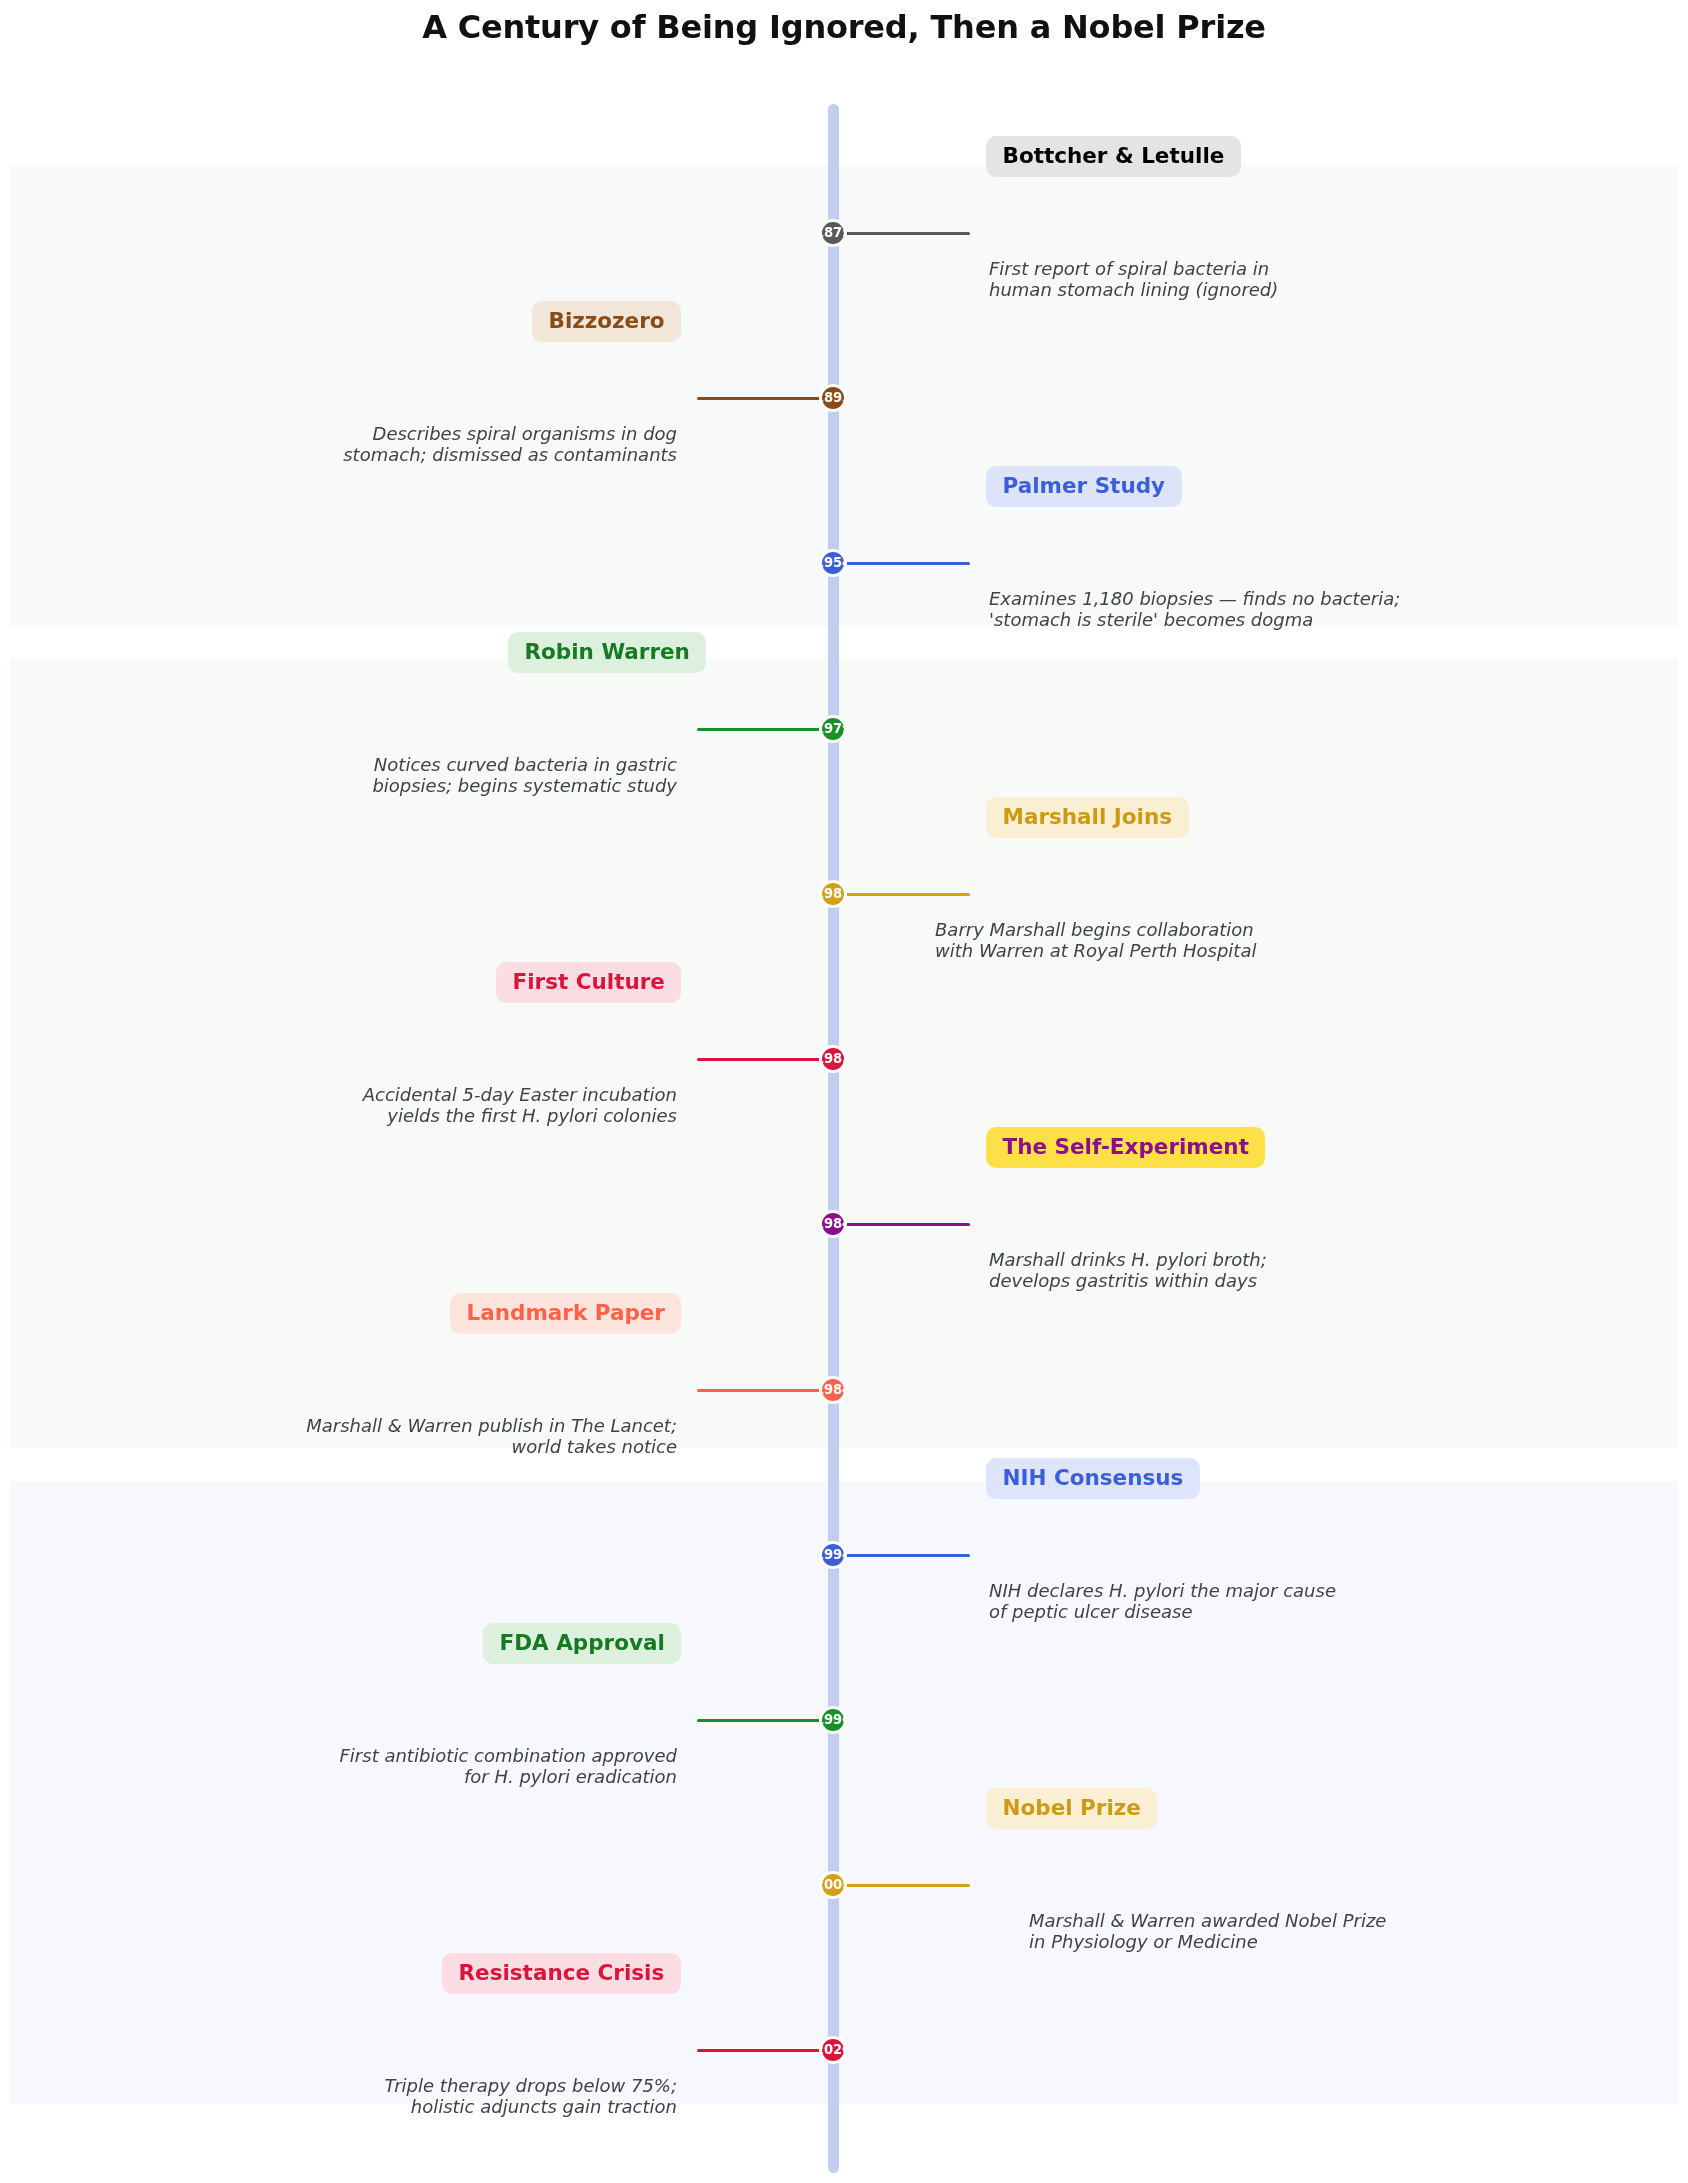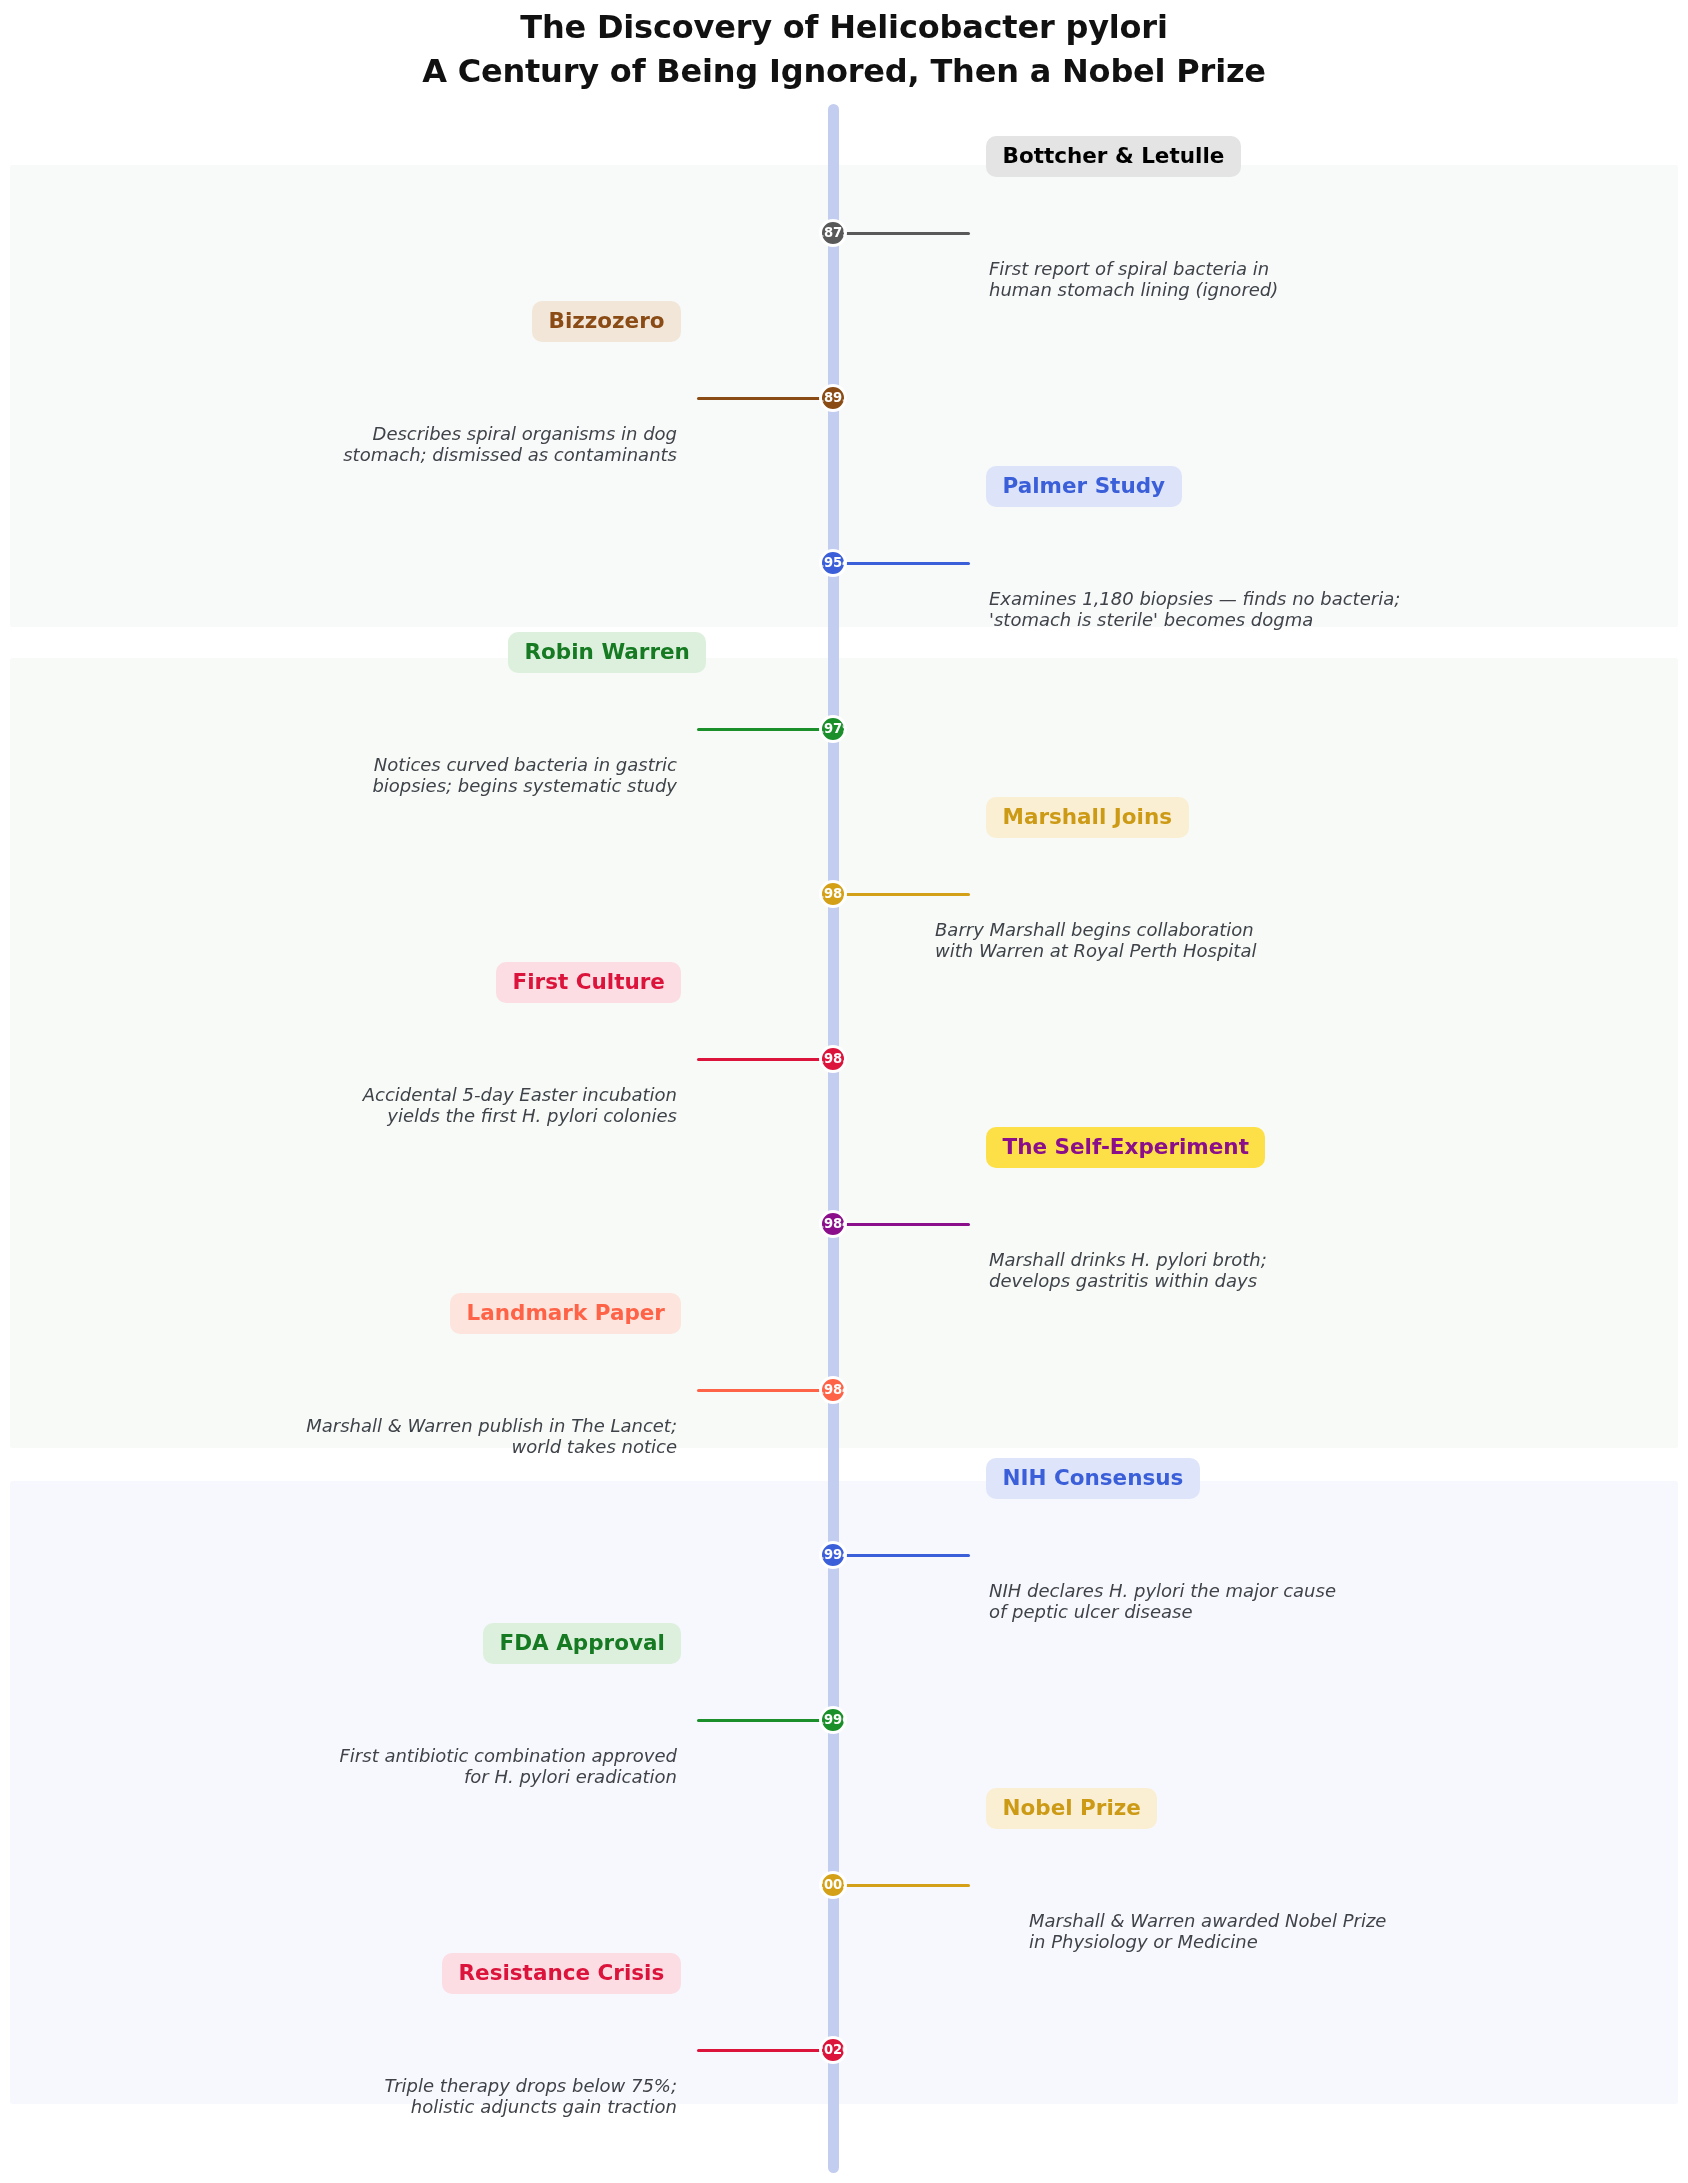--- a/index.html
+++ b/index.html
@@ -62,21 +62,20 @@
   }
   .desc.right{text-align:left;}
   .desc.left{text-align:right;}
 </style>
 </head>
 <body>
 
 <div id="stage">
 
   <div class="title-block">
-    <div class="title-line">The Discovery of Helicobacter pylori</div>
     <div class="title-line">A Century of Being Ignored, Then a Nobel Prize</div>
   </div>
 
   <div id="era-layer">
       <div class="era-band" style="top: 165px; height: 462px; background: rgb(248, 249, 249);"></div>
       <div class="era-band" style="top: 658px; height: 790px; background: rgb(247, 250, 246);"></div>
       <div class="era-band" style="top: 1481px; height: 623px; background: rgb(247, 248, 254);"></div>
     </div>
   <div id="spine-layer">
       <div class="spine" style="left: 828px; top: 104px; height: 2069px; background: rgb(195, 205, 240);"></div>

